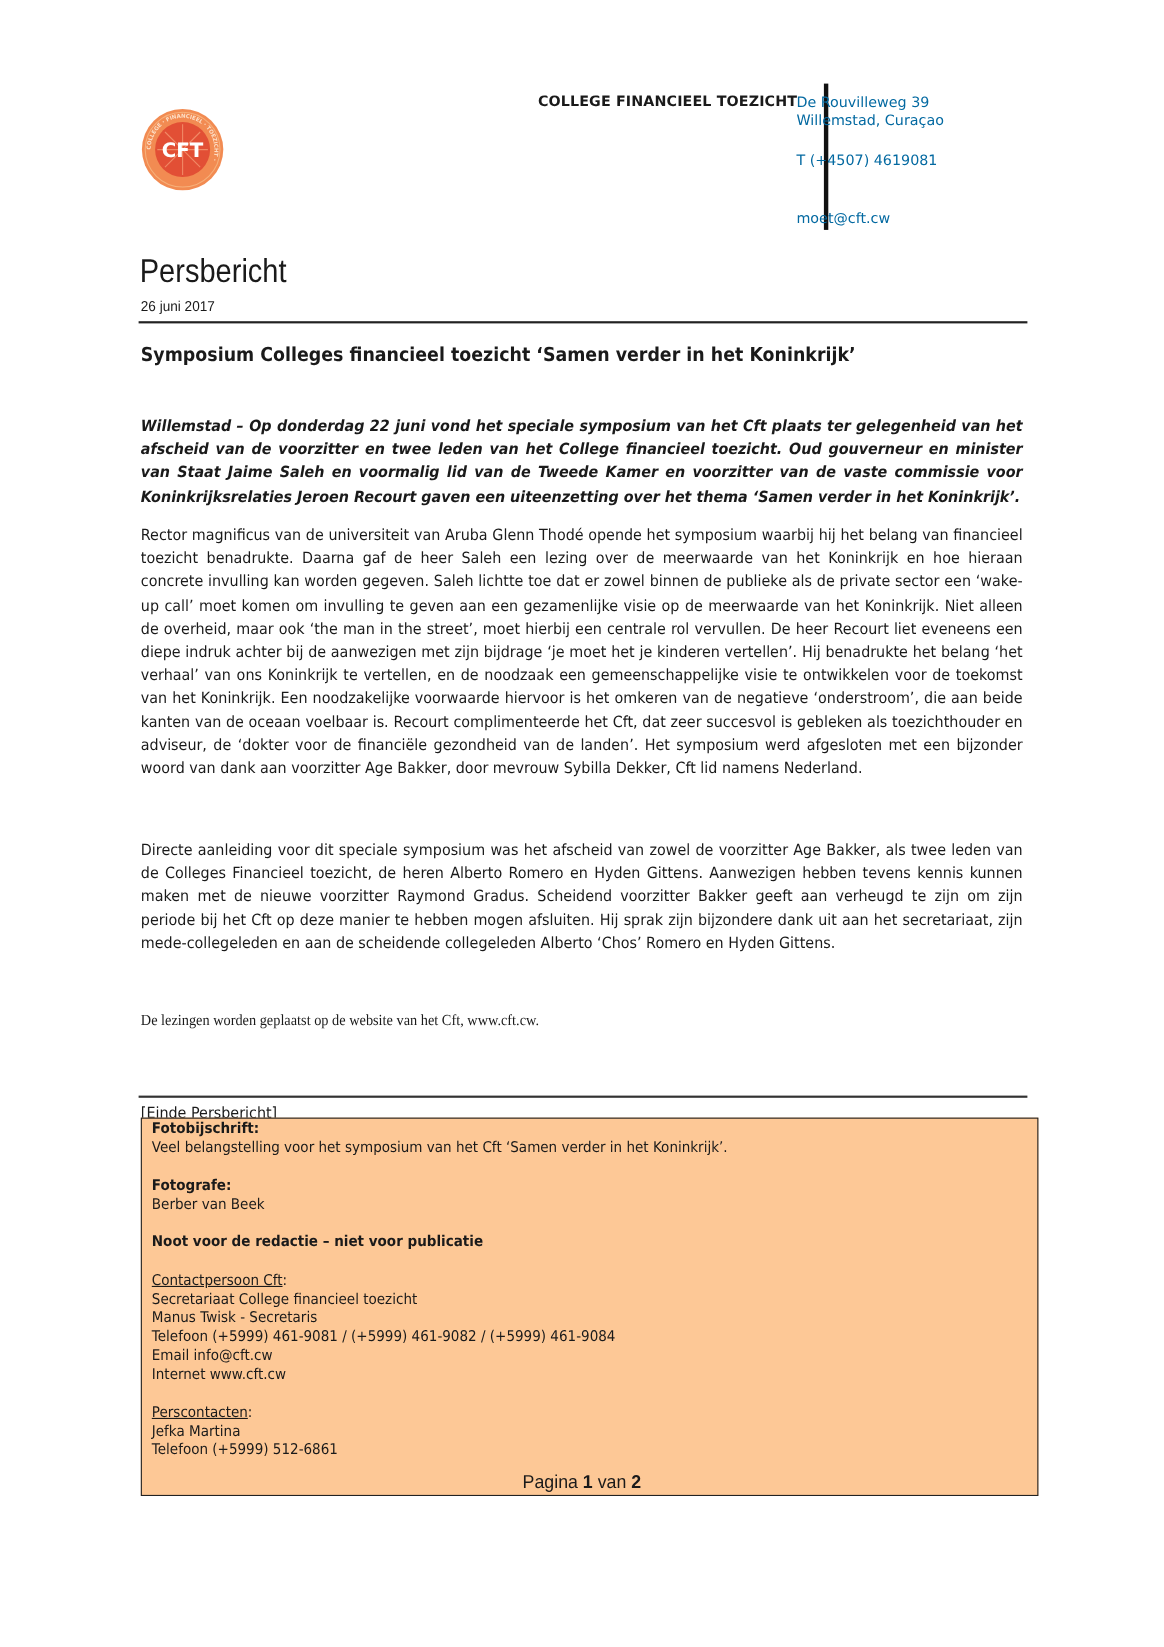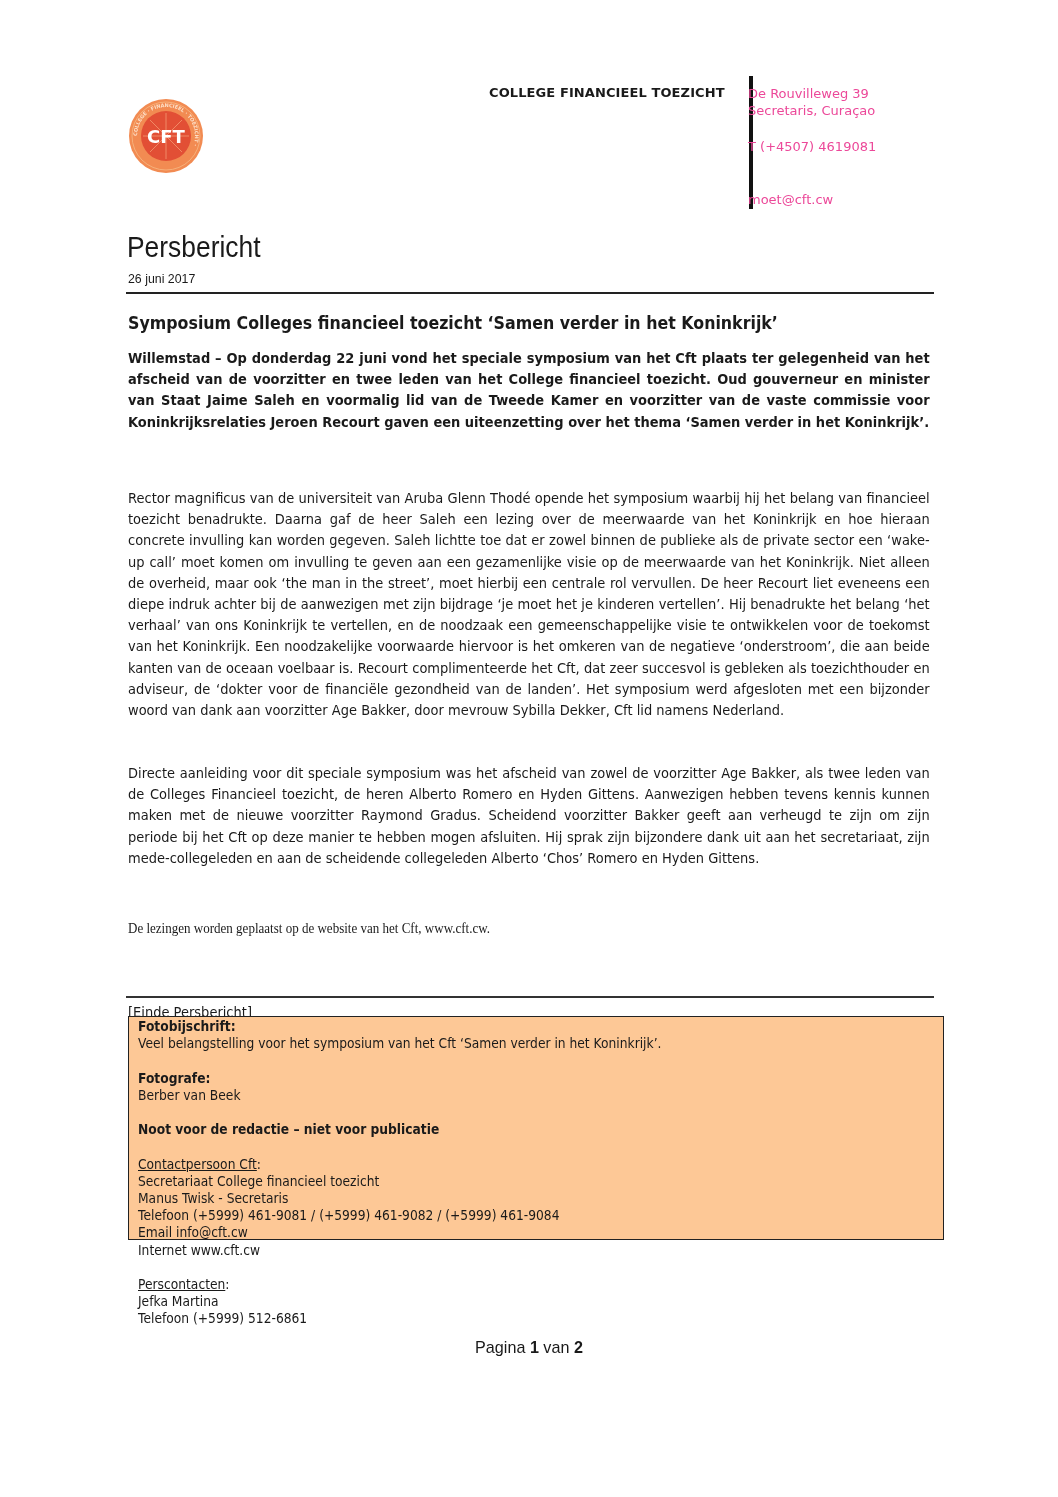--- a/index.html
+++ b/index.html
@@ -5,43 +5,43 @@
     html, body { margin: 0; padding: 0; background: #ffffff; }
     body { width: 1058px; height: 1497px; position: relative; overflow: hidden; color: #1a1a1a; font-family: "DejaVu Sans", sans-serif; }
     .abs { position: absolute; }
 
     
     .logo { left: 128px; top: 98px; width: 76px; height: 76px; }
 
     
     .org-name { left: 489px; top: 85px; font-family: "DejaVu Sans", sans-serif; font-weight: bold; font-size: 13px; letter-spacing: 0.1px; }
     .vbar { left: 749px; top: 76px; width: 4px; height: 133px; background: #111; }
-    .addr { left: 748px; top: 85px; font-size: 13px; line-height: 17px; color: #ec4899; }
+    .addr { left: 724px; top: 85px; font-size: 13px; line-height: 17px; color: #0369a1; }
     .addr div { white-space: nowrap; }
 
     
     .doc-title { left: 127px; top: 230px; font-family: "Liberation Sans Narrow", "Liberation Sans", sans-serif; font-size: 30px; color: #1a1a1a; transform: scaleX(0.88); transform-origin: left top; }
     .doc-date { left: 128px; top: 271px; font-size: 13px; font-family: "Liberation Sans", sans-serif; transform: scaleX(0.95); transform-origin: left top; }
     .hr1 { left: 126px; top: 292px; width: 808px; height: 2px; background: #222; }
 
     .headline { left: 128px; top: 313px; font-weight: bold; font-size: 17.5px; white-space: nowrap; transform: scaleX(0.905); transform-origin: left top; }
 
     .para { left: 128px; width: 802px; font-size: 14px; line-height: 21.2px; text-align: justify; }
-    .para.lead { top: 348px; font-weight: bold; }
-    .para.p1 { top: 488px; }
+    .para.lead { top: 378px; font-weight: bold; font-style: italic; }
+    .para.p1 { top: 477px; }
     .para.p2 { top: 763px; }
     .para.p3 { top: 918px; font-family: Liberation Serif, serif; }
     .para.p4 { top: 1002px; }
     .para .inner { display: block; }
     .cond { transform: scaleX(0.93); transform-origin: left top; width: 862px; }
 
     .hr2 { left: 126px; top: 996px; width: 808px; height: 2px; background: #333; }
 
     
-    .box { left: 128px; top: 1016px; width: 816px; height: 224px; background: #fdc896; border: 1px solid #222; box-sizing: border-box; }
+    .box { left: 128px; top: 1016px; width: 816px; height: 344px; background: #fdc896; border: 1px solid #222; box-sizing: border-box; }
     .box-content { position: absolute; left: 9px; top: 1px; font-size: 13.5px; line-height: 17.2px; transform: scaleX(0.91); transform-origin: left top; width: 880px; }
     .box-content .b { font-weight: bold; }
     .box-content .u { text-decoration: underline; }
     .box-content .gap { height: 17.2px; }
 
     .page-num { left: 0; width: 1058px; top: 1338px; text-align: center; font-family: "Liberation Sans", sans-serif; font-size: 17px; transform: scaleX(0.95); }
     .page-num b { font-weight: bold; }
   </style>
 </head>
 <body>
@@ -62,21 +62,21 @@
     <text font-family="DejaVu Sans, sans-serif" font-size="5" fill="#fde0c8" font-weight="bold">
       <textPath href="#ringpath" startOffset="0">COLLEGE · FINANCIEEL · TOEZICHT ·</textPath>
     </text>
   </svg>
 </div>
 
 <div class="abs org-name">COLLEGE FINANCIEEL TOEZICHT</div>
 <div class="abs vbar"></div>
 <div class="abs addr">
   <div>De Rouvilleweg 39</div>
-  <div>Secretaris, Curaçao</div>
+  <div>Willemstad, Curaçao</div>
   <div style="height:19px"></div>
   <div>T (+4507) 4619081</div>
   <div style="height:36px"></div>
   <div>moet@cft.cw</div>
 </div>
 
 <div class="abs doc-title">Persbericht</div>
 <div class="abs doc-date">26 juni 2017</div>
 <div class="abs hr1"></div>
 

